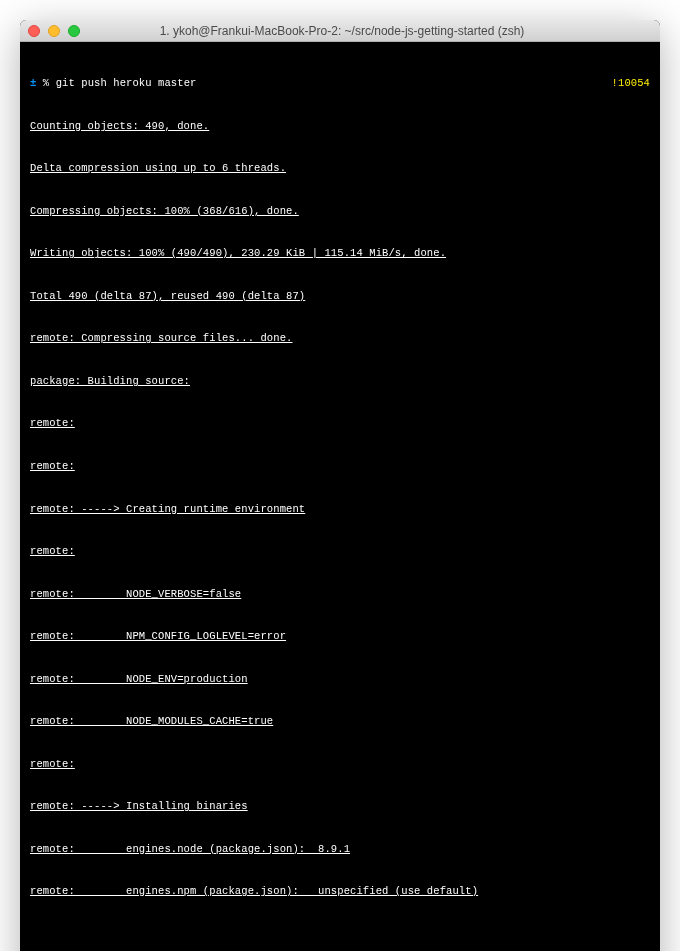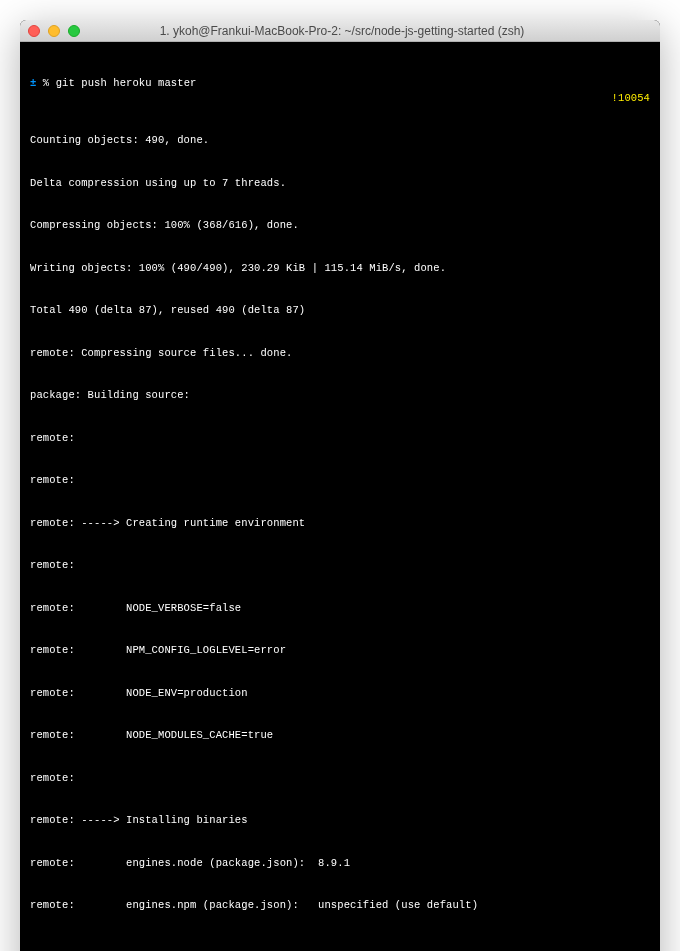--- a/index.html
+++ b/index.html
@@ -49,44 +49,44 @@
     }
     .terminal {
       background: #000;
       color: #fff;
       font-size: 10.5px;
       line-height: 1.35;
       padding: 6px 10px 18px 10px;
       white-space: pre;
       letter-spacing: 0.1px;
     }
-    .prompt-line { display: flex; justify-content: space-between; flex-direction: column; }
+    .prompt-line { display: flex; justify-content: space-between; }
     .prompt-sym { color: #0095ff; font-weight: bold; }
     .badge { color: #ffee00; text-align: right; }
-    .line { display: block; white-space: pre-wrap; word-break: break-all; }
+    .line { display: block; white-space: pre-wrap; word-break: break-all; text-decoration: underline; }
   </style>
 </head>
 <body>
 
 <div class="window">
   <div class="titlebar">
     <div class="traffic-lights">
       <div class="light red"></div>
       <div class="light yellow"></div>
       <div class="light green"></div>
     </div>
     <div class="title">1. ykoh@Frankui-MacBook-Pro-2: ~/src/node-js-getting-started (zsh)</div>
   </div>
   <div class="terminal">
     <div class="prompt-line">
       <span><span class="prompt-sym">±</span> <span>%</span> <span>git push heroku master</span></span>
       <span class="badge">!10054</span>
     </div>
     <span class="line">Counting objects: 490, done.</span>
-    <span class="line">Delta compression using up to 7 threads.</span>
+    <span class="line">Delta compression using up to 6 threads.</span>
     <span class="line">Compressing objects: 100% (368/616), done.</span>
     <span class="line">Writing objects: 100% (490/490), 230.29 KiB | 115.14 MiB/s, done.</span>
     <span class="line">Total 490 (delta 87), reused 490 (delta 87)</span>
     <span class="line">remote: Compressing source files... done.</span>
     <span class="line">package: Building source:</span>
     <span class="line">remote:</span>
     <span class="line">remote:</span>
     <span class="line">remote: -----&gt; Creating runtime environment</span>
     <span class="line">remote:</span>
     <span class="line">remote:        NODE_VERBOSE=false</span>

